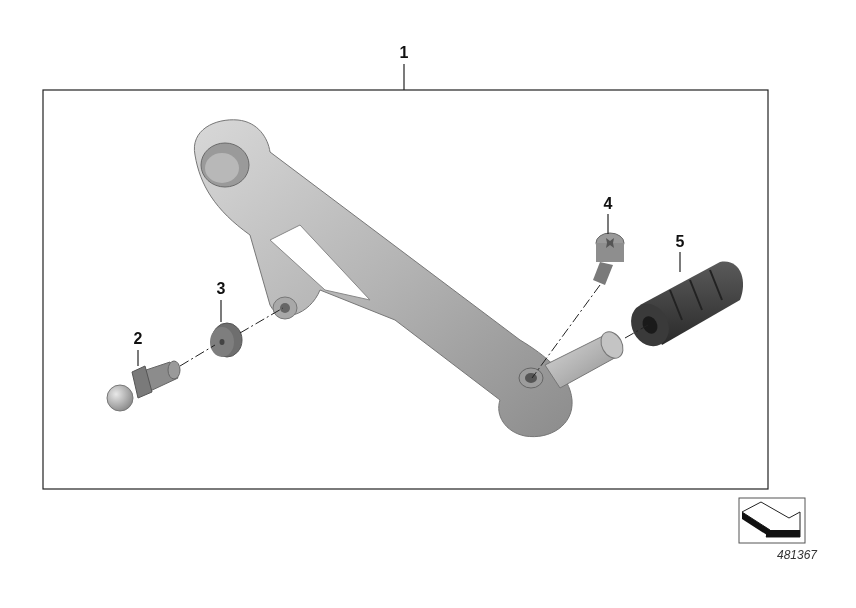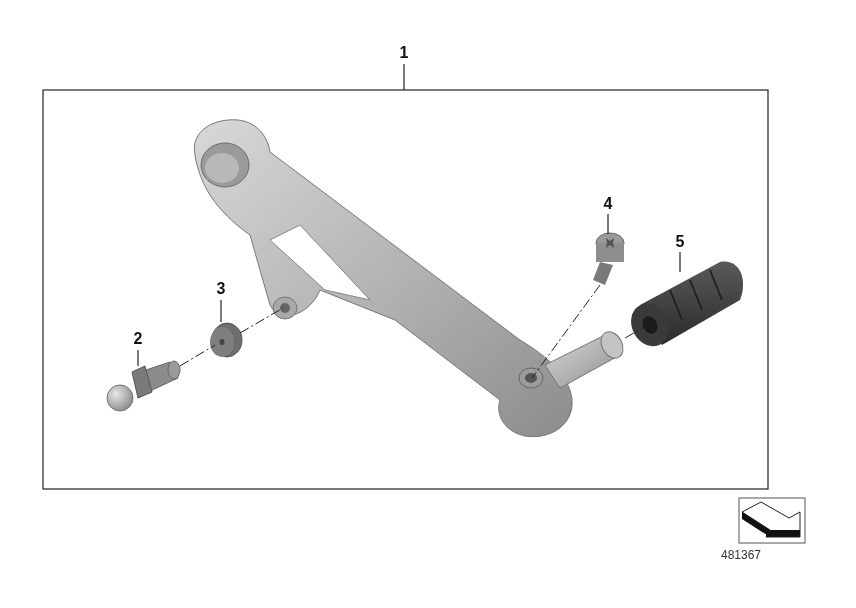--- a/index.html
+++ b/index.html
@@ -97,13 +97,13 @@
     <rect x="766" y="530" width="34" height="7" fill="#111"></rect>
   </g>
 </svg>
 
 <div class="callout" style="left:394px;top:44px;">1</div>
 <div class="callout" style="left:128px;top:330px;">2</div>
 <div class="callout" style="left:211px;top:280px;">3</div>
 <div class="callout" style="left:598px;top:195px;">4</div>
 <div class="callout" style="left:670px;top:233px;">5</div>
 
-<div class="catno" style="left:721px;top:548px;">481367</div>
+<div class="catno" style="left:777px;top:548px;font-style:italic;">481367</div>
 
 </body></html>

